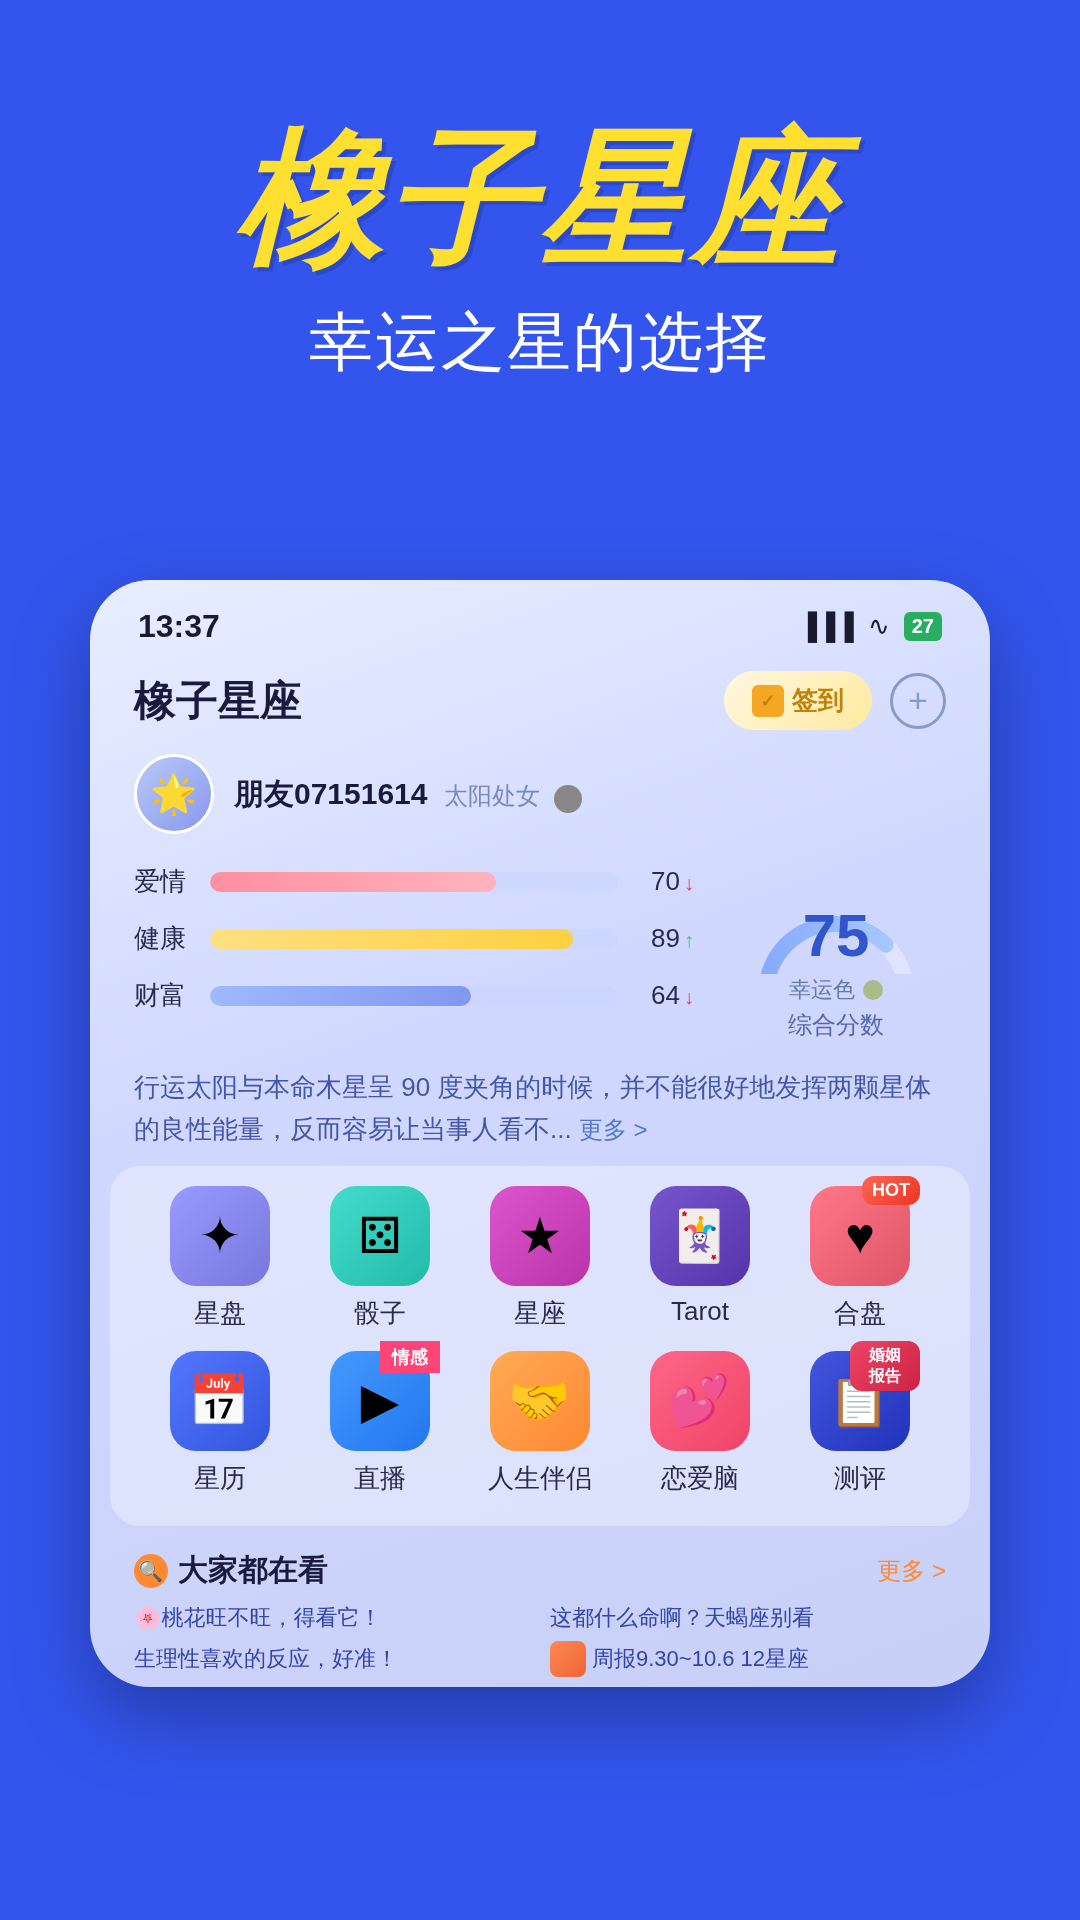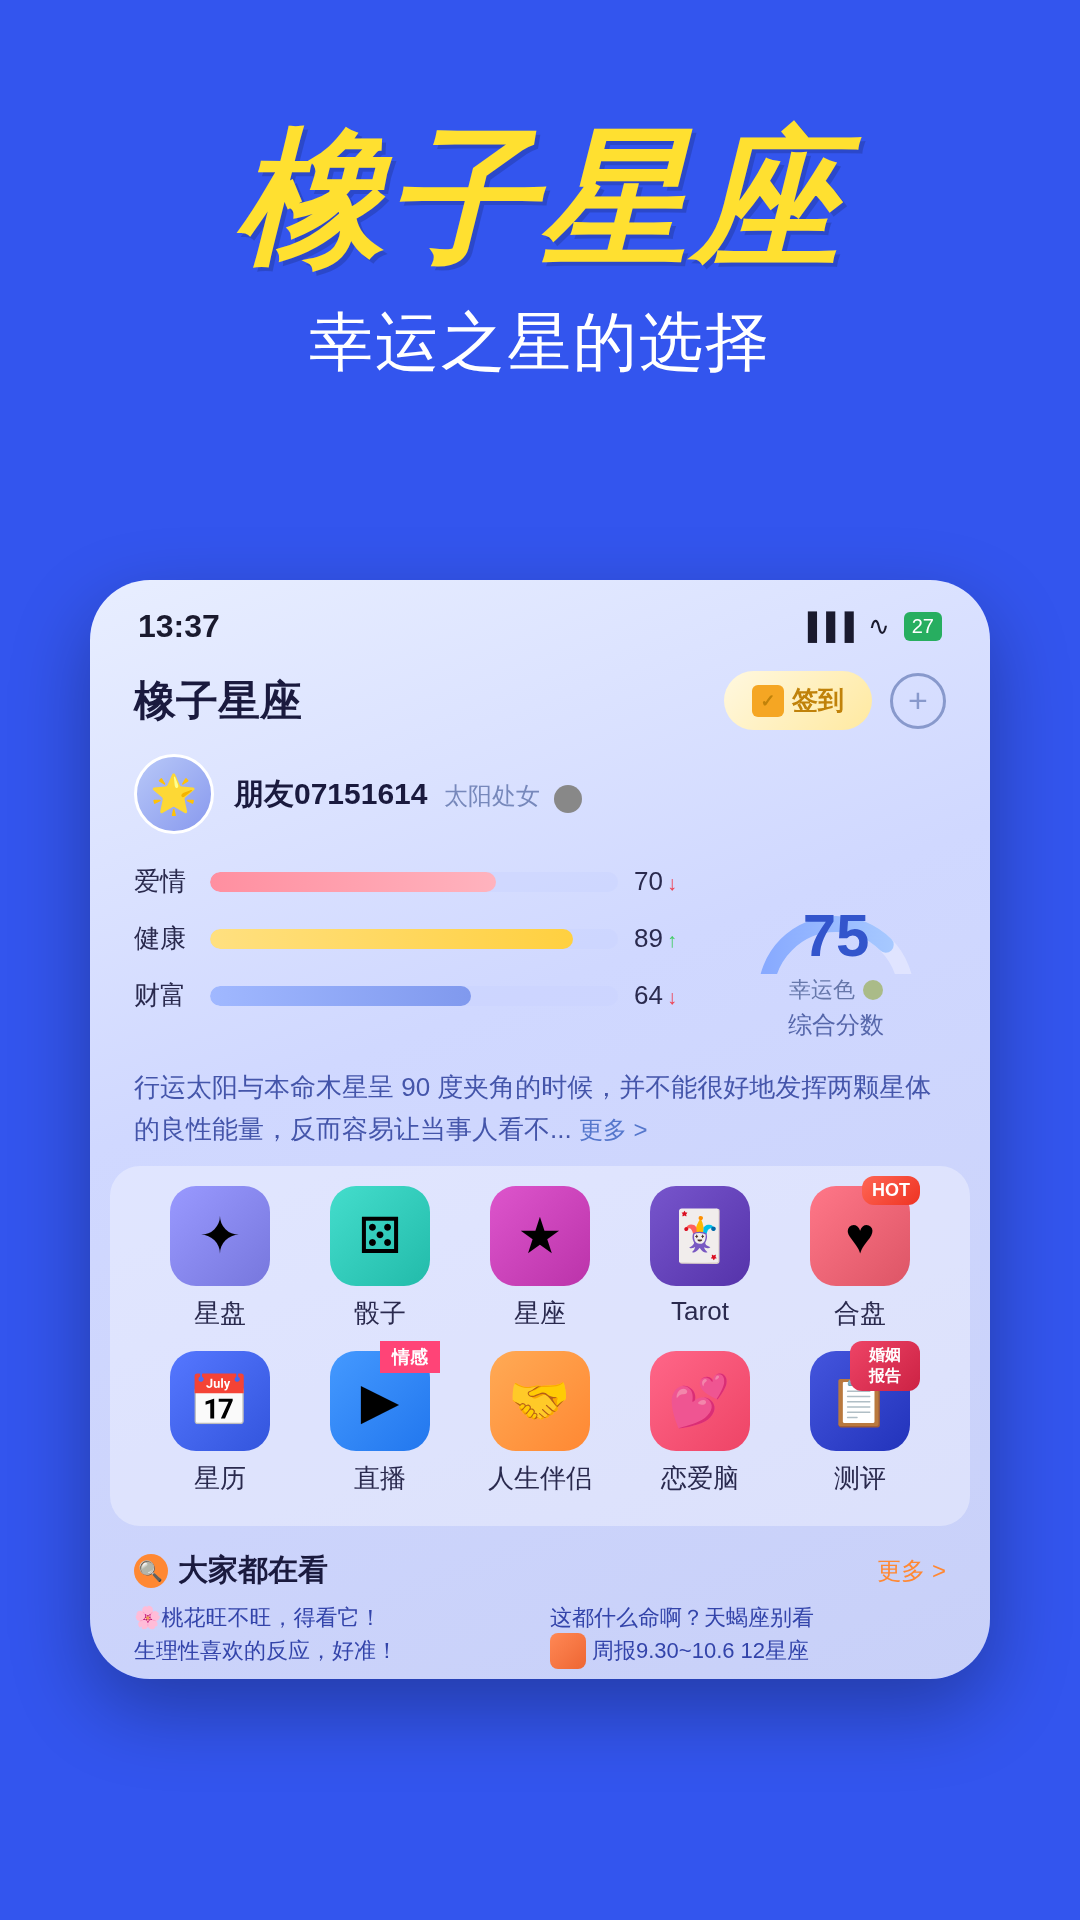--- a/index.html
+++ b/index.html
@@ -70,21 +70,21 @@
     .signal-icon, .wifi-icon, .battery-icon {
       color: #1a1a2e;
       font-size: 26px;
     }
     .battery-box {
       background: #27ae60;
       color: #fff;
       font-size: 20px;
       padding: 3px 8px;
       border-radius: 6px;
-      font-weight: 400;
+      font-weight: 700;
     }
 
     
     .app-header {
       display: flex;
       justify-content: space-between;
       align-items: center;
       padding: 16px 44px 10px;
     }
     .app-title {
@@ -205,20 +205,21 @@
       height: 100%;
       border-radius: 10px;
     }
     .bar-love { background: linear-gradient(90deg, #ff8fa0, #ffb3be); width: 70%; }
     .bar-health { background: linear-gradient(90deg, #ffe080, #ffd040); width: 89%; }
     .bar-wealth { background: linear-gradient(90deg, #a0b8ff, #8099ee); width: 64%; }
     .stat-value {
       font-size: 26px;
       color: #2a2a4e;
       width: 60px;
+      text-align: right;
       flex-shrink: 0;
     }
     .stat-trend {
       font-size: 20px;
       margin-left: 4px;
     }
     .trend-down { color: #ee4455; }
     .trend-up { color: #44cc66; }
 
     
@@ -409,20 +410,21 @@
       color: white;
     }
     .more-link {
       font-size: 24px;
       color: #ff8833;
       cursor: pointer;
     }
     .trending-items {
       display: flex;
       flex-direction: column;
+      gap: 8px;
     }
     .trending-row {
       display: flex;
       gap: 20px;
     }
     .trending-item {
       flex: 1;
       font-size: 22px;
       color: #3344aa;
       white-space: nowrap;

